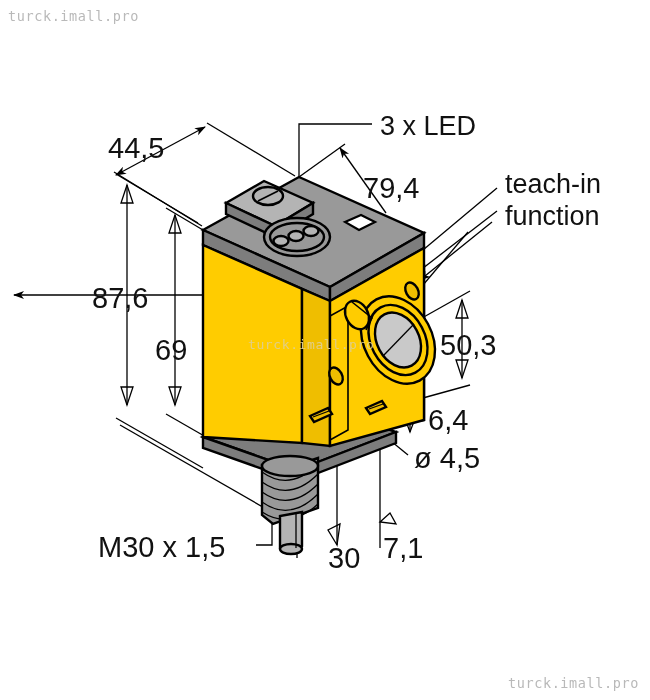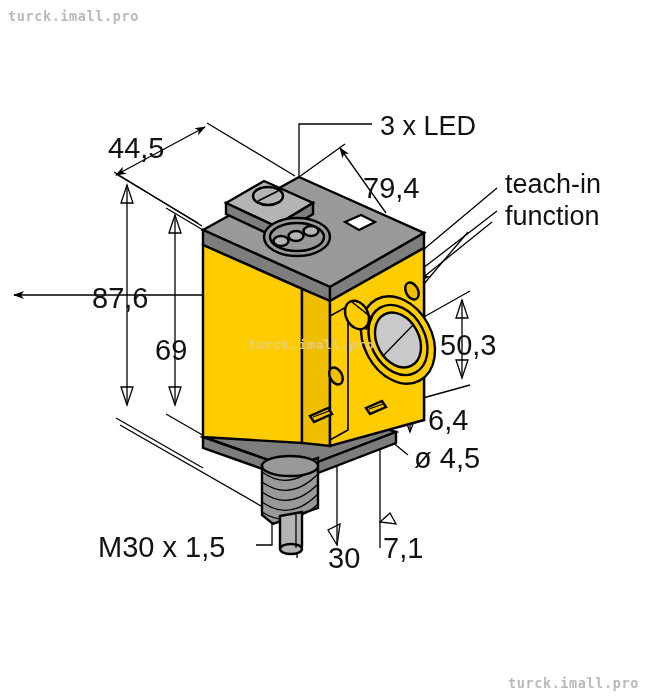--- a/index.html
+++ b/index.html
@@ -28,21 +28,20 @@
     display: block;
   }
   .wm {
     position: absolute;
     font-family: "DejaVu Sans Mono", "Liberation Mono", monospace;
     font-size: 13.5px;
     color: #b9b9b9;
     letter-spacing: 0.6px;
     white-space: nowrap;
     user-select: none;
-    font-weight: bold;
   }
   .wm-tl { left: 8px;  top: 8px; }
   .wm-br { left: 508px; top: 675px; }
   .wm-mid {
     left: 248px; top: 337px;
     font-size: 13px;
     color: #e0cf8e;
     opacity: 0.95;
   }
   .dimtext {

